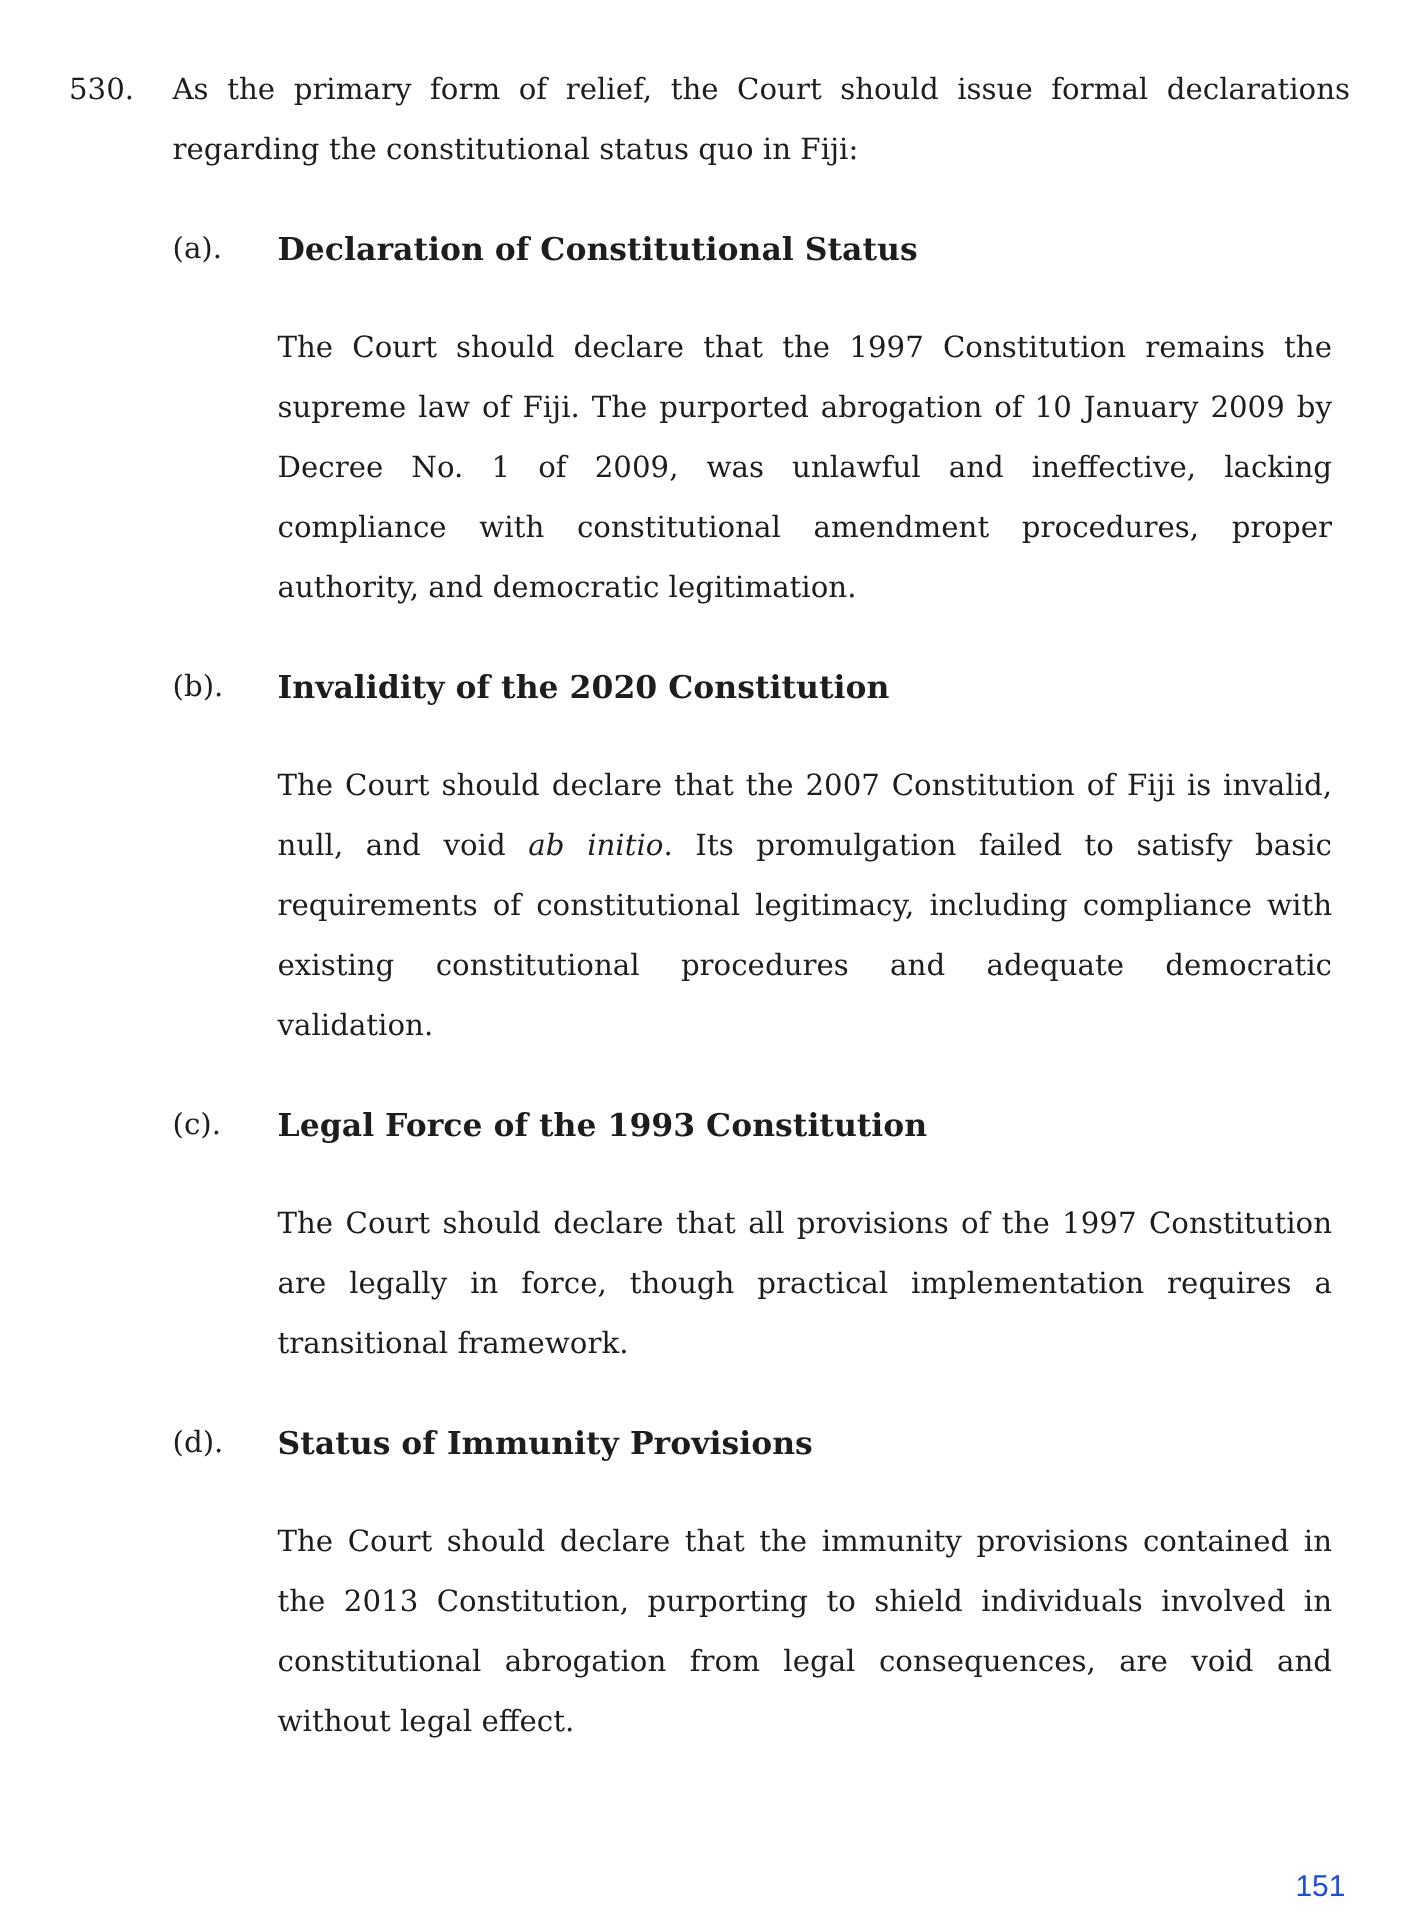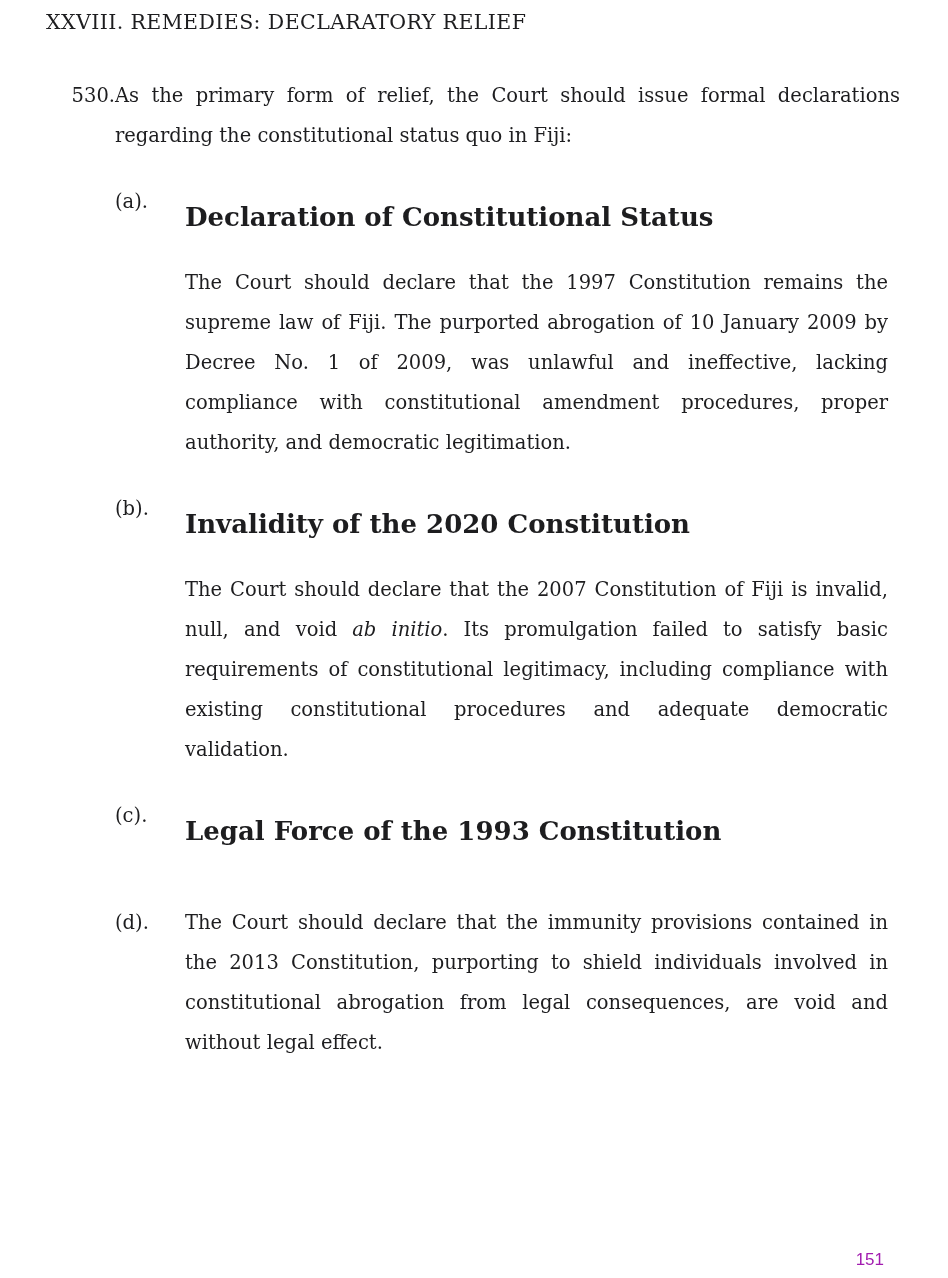--- a/index.html
+++ b/index.html
@@ -27,21 +27,20 @@
     margin: 0;
   }
   .para {
     display: flex;
     margin-top: 36px;
     font-size: 19.5px;
     line-height: 40px;
   }
   .para-number {
     flex: 0 0 69px;
-    text-align: right;
   }
   .para-text {
     flex: 1;
     margin: 0;
     text-align: justify;
   }
   .sub-item {
     display: flex;
     margin-top: 26px;
     font-size: 19.5px;
@@ -51,46 +50,45 @@
     flex: 0 0 69px;
   }
   .sub-label {
     flex: 0 0 70px;
   }
   .sub-content {
     flex: 1;
     padding-right: 12px;
   }
   .sub-title {
-    font-size: 26px;
+    font-size: 21px;
     font-weight: bold;
     line-height: 40px;
-    margin: 15px 0 26px 0;
+    margin: 0 0 26px 0;
   }
   .sub-body {
     margin: 0;
     text-align: justify;
   }
   .sub-body em {
   }
   .page-number {
     position: absolute;
-    right: 64px;
+    right: 51px;
     bottom: 8px;
     font-family: "Liberation Sans", sans-serif;
-    font-size: 17px;
-    color: #a21caf;
+    font-size: 20px;
+    color: #1d4ed8;
   }
 </style>
 </head>
 <body>
 
 <div class="page">
 
-  <h1 class="doc-heading">XXVIII. REMEDIES: DECLARATORY RELIEF</h1>
 
   <div class="para">
     <div class="para-number">530.</div>
     <p class="para-text">As the primary form of relief, the Court should issue formal declarations regarding the constitutional status quo in Fiji:</p>
   </div>
 
   <div class="sub-item">
     <div class="sub-gutter"></div>
     <div class="sub-label">(a).</div>
     <div class="sub-content">
@@ -106,26 +104,28 @@
       <h2 class="sub-title">Invalidity of the 2020 Constitution</h2>
       <p class="sub-body"><span>The Court should declare that the 2007 Constitution of Fiji is invalid, null, and void </span><em>ab initio</em><span>. Its promulgation failed to satisfy basic requirements of constitutional legitimacy, including compliance with existing constitutional procedures and adequate democratic validation.</span></p>
     </div>
   </div>
 
   <div class="sub-item">
     <div class="sub-gutter"></div>
     <div class="sub-label">(c).</div>
     <div class="sub-content">
       <h2 class="sub-title">Legal Force of the 1993 Constitution</h2>
+      <p class="sub-body"><span>The Court should declare that all provisions of the 1997 Constitution are legally in force, though practical implementation requires a transitional framework.</span><em></em><span></span></p>
     </div>
   </div>
 
   <div class="sub-item">
     <div class="sub-gutter"></div>
     <div class="sub-label">(d).</div>
     <div class="sub-content">
+      <h2 class="sub-title">Status of Immunity Provisions</h2>
       <p class="sub-body"><span>The Court should declare that the immunity provisions contained in the 2013 Constitution, purporting to shield individuals involved in constitutional abrogation from legal consequences, are void and without legal effect.</span><em></em><span></span></p>
     </div>
   </div>
 
   <div class="page-number">151</div>
 
 </div>
 
 </body></html>

